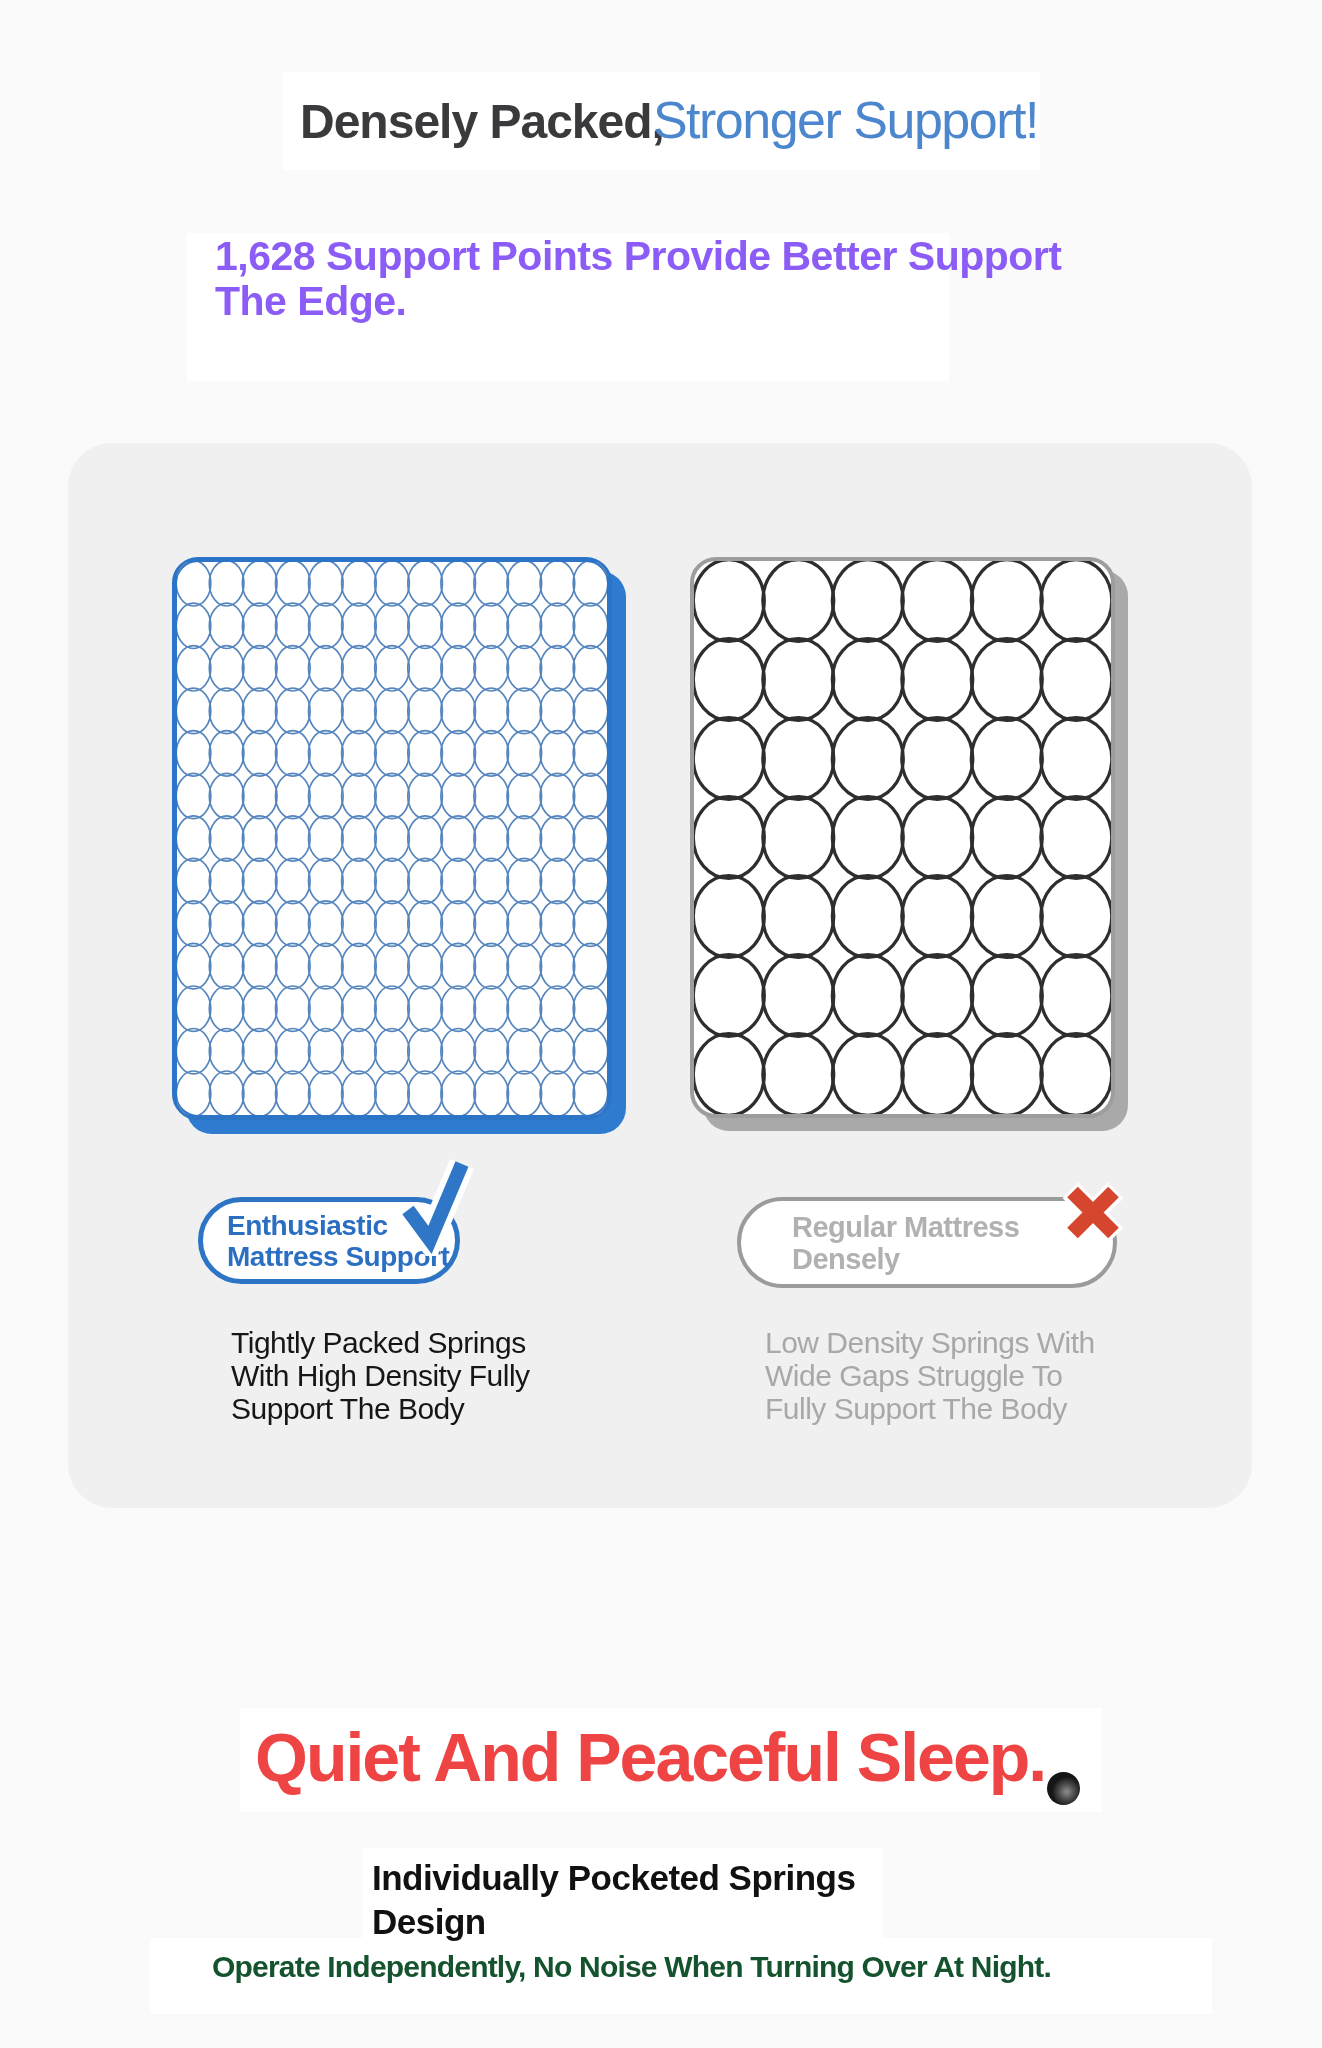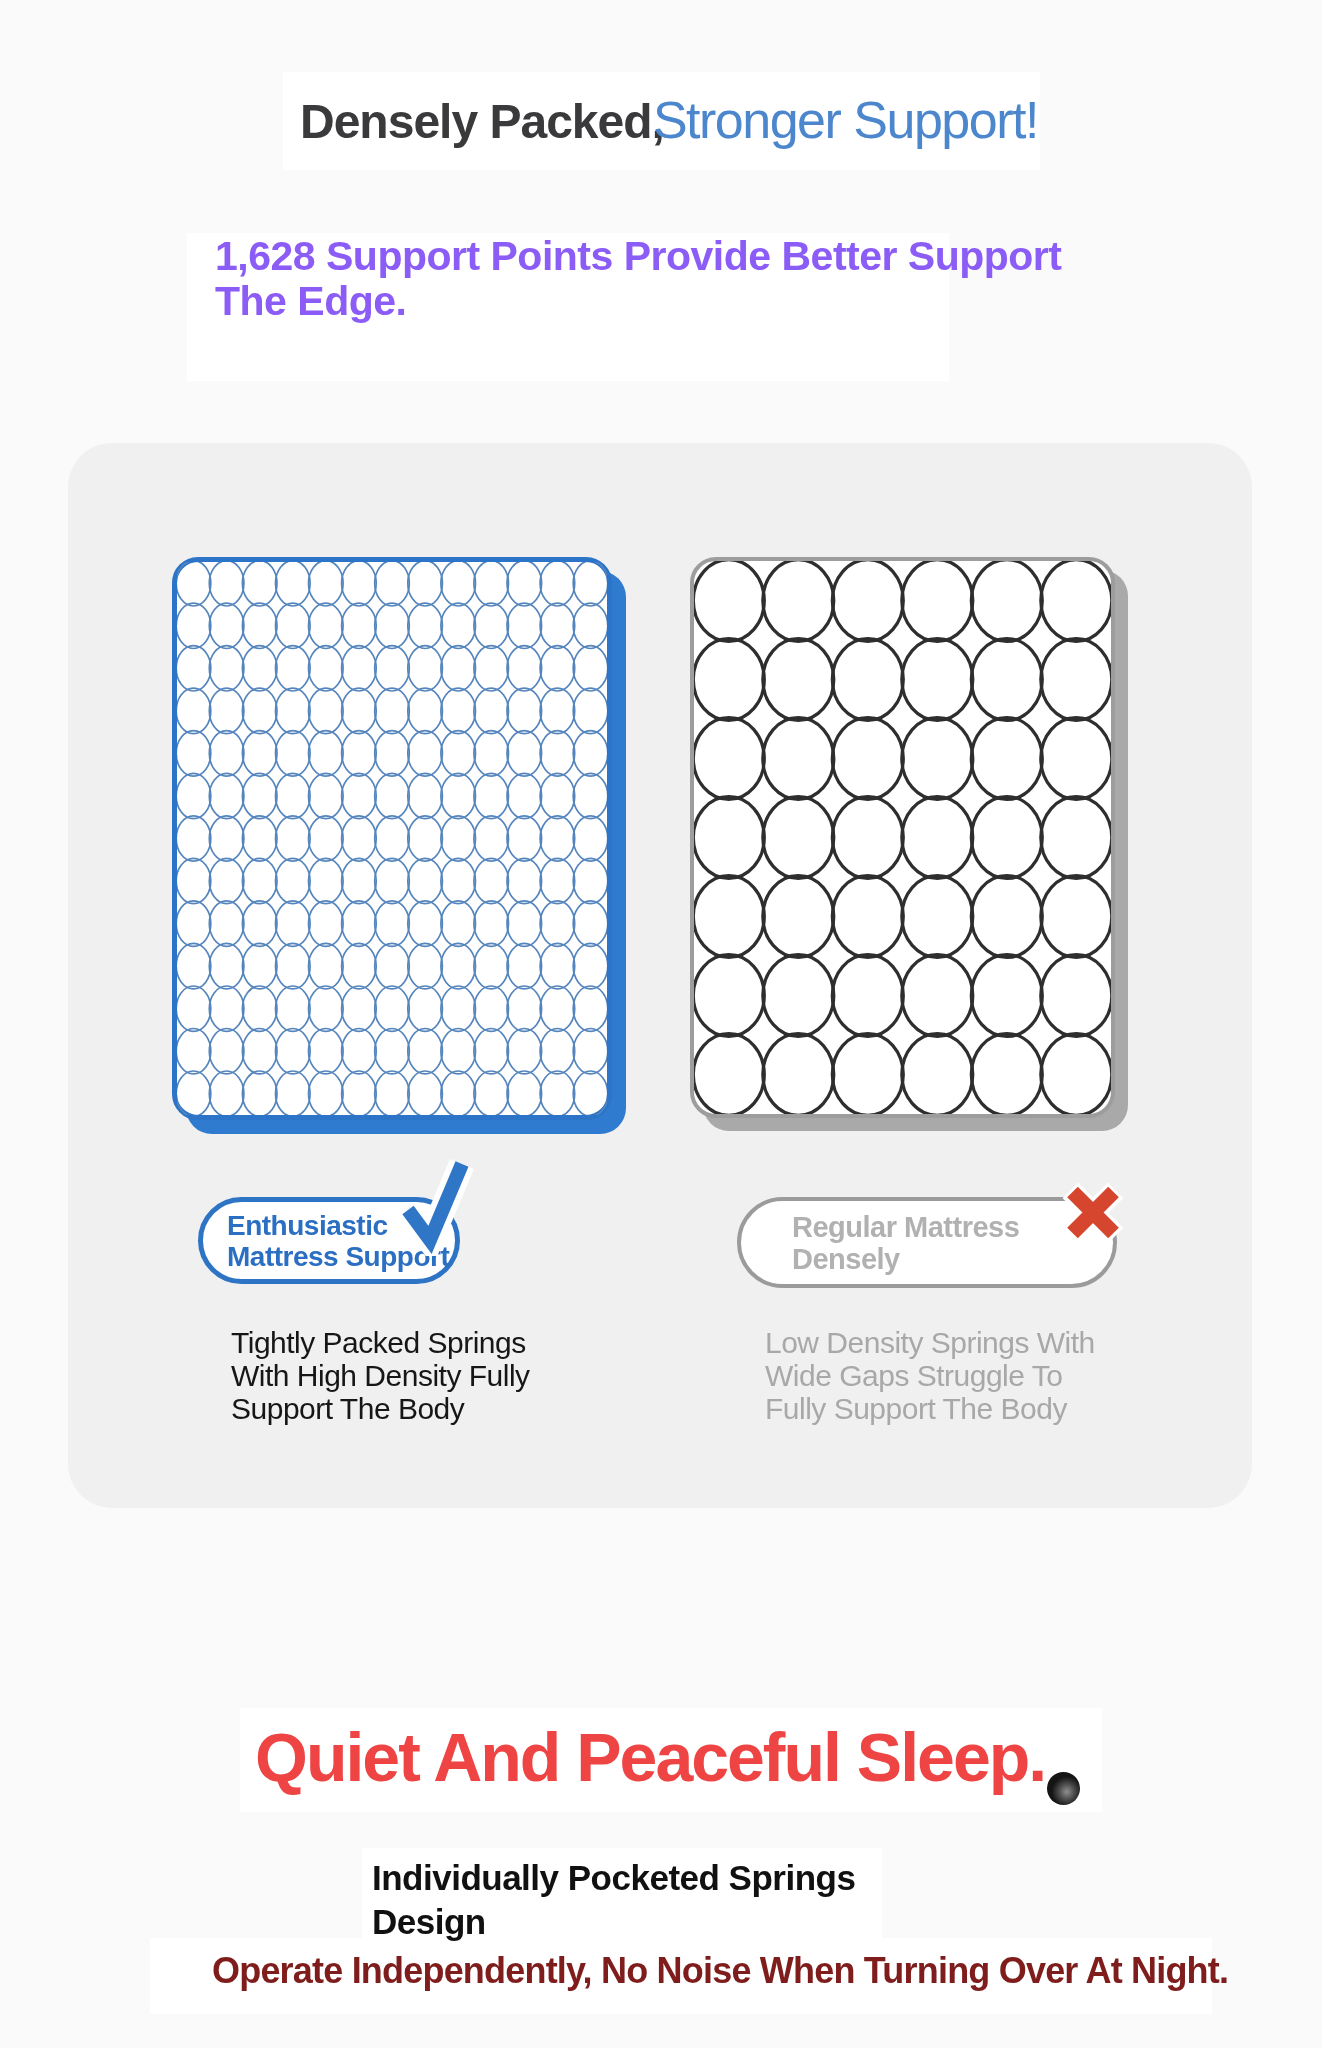--- a/index.html
+++ b/index.html
@@ -58,22 +58,22 @@
 
   .quiet-row{position:absolute;left:255px;top:1722px;display:flex;align-items:flex-end;}
   .quiet-title{margin:0;font-size:68px;line-height:1.05;font-weight:bold;color:#ef4444;
     letter-spacing:-2px;white-space:nowrap;}
   .dot{width:33px;height:33px;border-radius:50%;margin-left:2px;margin-bottom:-12px;
     background:radial-gradient(circle at 60% 60%, #8f8f8f 0px, #4a4a4a 8px, #151515 15px);}
 
   .sub1{position:absolute;left:372px;top:1856px;margin:0;font-size:35px;line-height:44px;
     font-weight:bold;color:#111111;letter-spacing:-0.5px;}
   .sub1 span{display:block;}
-  .sub2{position:absolute;left:212px;top:1950px;margin:0;font-size:36px;font-weight:bold;
-    color:#7f1d1d;letter-spacing:-0.8px;white-space:nowrap;}
+  .sub2{position:absolute;left:212px;top:1950px;margin:0;font-size:30px;font-weight:bold;
+    color:#14532d;letter-spacing:-0.8px;white-space:nowrap;}
 </style>
 </head>
 <body>
 
 <div class="canvas">
 
   <div class="wbox title-bg"></div>
   <div class="wbox subtitle-bg"></div>
 
   <h1 class="main-title">

